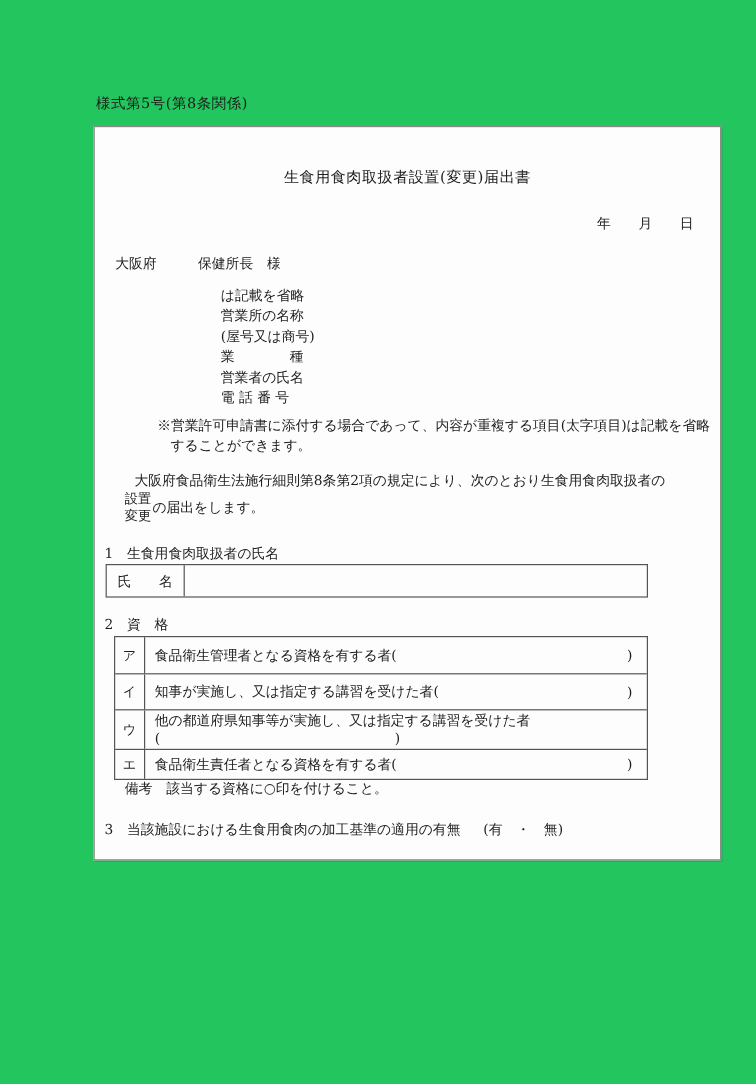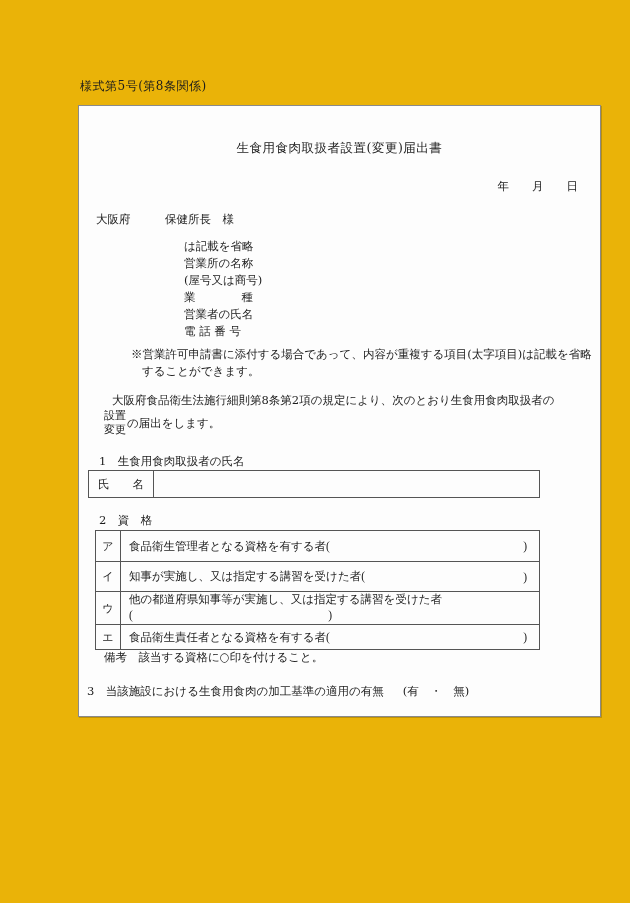--- a/index.html
+++ b/index.html
@@ -1,17 +1,17 @@
 <!DOCTYPE html>
 <html><head>
 <meta charset="utf-8">
 <style>
   html,body { margin:0; padding:0; background:#ffffff; }
   .page {
-    position:relative; width:630px; height:903px; background:#eab308;
+    position:relative; width:630px; height:903px; background:#22c55e;
     font-family:"DejaVu Serif","Liberation Serif",serif;
     color:#1c1c1c; font-size:11.5px; overflow:hidden;
   }
   .form-number { position:absolute; left:80px; top:78px; font-size:12px; letter-spacing:0.5px; }
   .outer-box {
     position:absolute; left:78px; top:105px; width:473px; height:610px;
     border:1px solid #8a8a8a; background:#fdfdfd;
     box-shadow:1px 1px 0 rgba(0,0,0,0.18);
     padding-left:48px;
   }
@@ -19,39 +19,39 @@
   .date-line { position:absolute; top:73px; right:22px; }
   .addressee { position:absolute; top:106px; left:17px; }
   .applicant { position:absolute; top:132px; left:105px; line-height:17px; }
   .applicant div { white-space:pre; }
   .note { position:absolute; top:240px; left:4px; line-height:17px;margin-left:48px; }
   .note-line2 { margin-left:11px; }
   .declaration { position:absolute; top:286px; left:6px; line-height:16px;margin-left:16px; }
   .decl-line1 { text-indent:11px; white-space:pre; }
   .decl-line2 { display:flex; align-items:center; margin-top:1px; margin-left:3px; }
   .stacked { display:flex; flex-direction:column; font-size:11px; line-height:13.5px; margin-right:1px; }
-  .sec-heading { position:absolute; left:20px; white-space:pre; }
+  .sec-heading { position:absolute; left:8px; white-space:pre; }
   .sec1-heading { top:348px; }
   .sec2-heading { top:407px; }
   .name-table {
     position:absolute; top:364px; left:9px; width:452px; height:28px;
     display:flex; border:1px solid #555; box-sizing:border-box; background:#fdfdfd;
   }
   .ncell-label { width:64px; border-right:1px solid #555; display:flex; align-items:center; justify-content:center; white-space:pre; }
   .ncell-value { flex:1; }
   .qual-table {
     position:absolute; top:424px; left:16px; width:445px;
     border:1px solid #555; box-sizing:border-box; background:#fdfdfd;
   }
   .qrow { display:flex; border-top:1px solid #555; box-sizing:border-box; }
   .qrow:first-child { border-top:none; }
   .qkey { width:24px; min-width:24px; border-right:1px solid #555; display:flex; align-items:center; justify-content:center; font-size:11px; }
-  .qcontent { flex:1; display:flex; align-items:center; padding:0 12px 0 8px;font-family:Liberation Serif, serif; }
+  .qcontent { flex:1; display:flex; align-items:center; padding:0 12px 0 8px; }
   .qclose { margin-left:auto; }
-  .qtwo { flex-direction:column; align-items:flex-start; line-height:15.5px; }
+  .qtwo { flex-direction:column; justify-content:center; align-items:flex-start; line-height:15.5px; }
   .qtwo div { white-space:pre; }
   .h30 { height:30px; } .h33 { height:33px; } .h25 { height:25px; }
   .remark { position:absolute; top:544px; left:25px; white-space:pre; }
   .sec3 { position:absolute; top:578px; left:8px; display:flex; white-space:pre; }
   .sec3-options { margin-left:19px; }
   .ws { white-space:pre; }
 </style>
 </head>
 <body>
 

